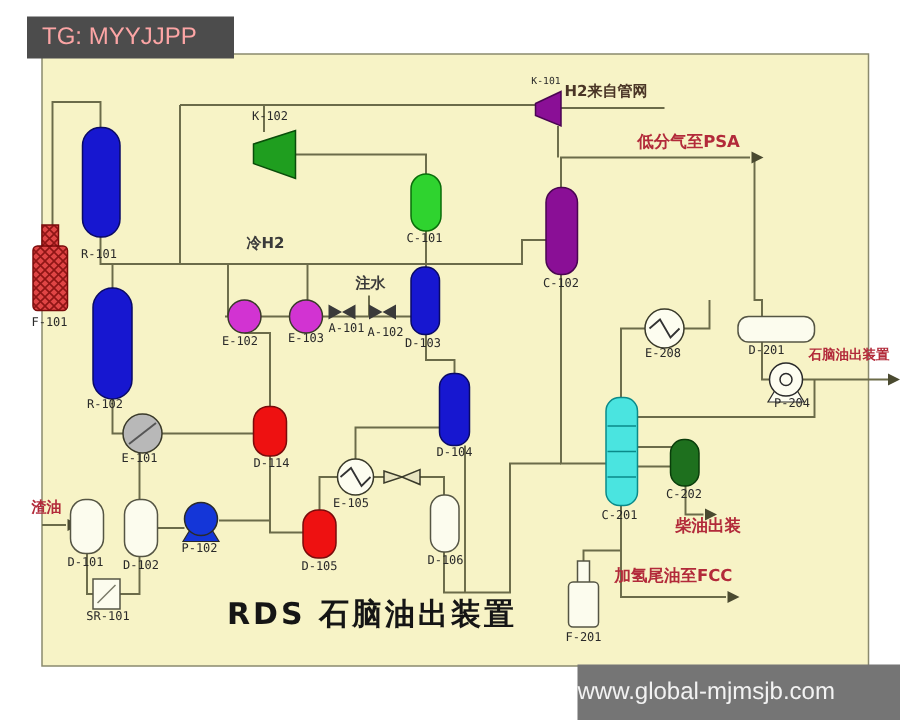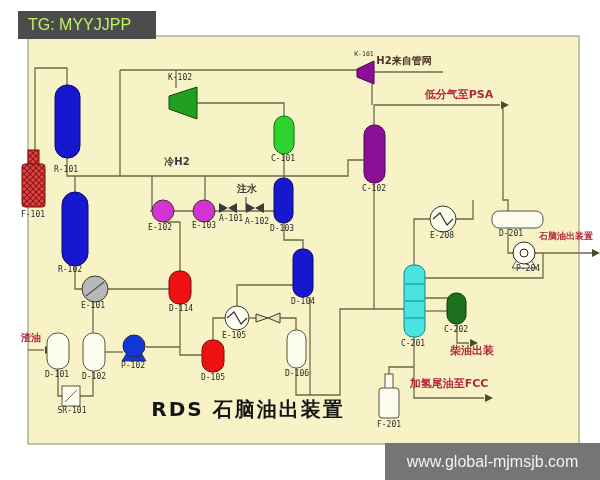--- a/index.html
+++ b/index.html
@@ -1,23 +1,23 @@
 <!DOCTYPE html>
 <html><head>
 <meta charset="utf-8">
 <style>
   html,body{margin:0;padding:0;background:#ffffff;}
   .stage{position:relative;width:600px;height:480px;background:#ffffff;overflow:hidden;
          font-family:"DejaVu Sans", sans-serif;}
   #pfd{position:absolute;left:0;top:0;}
   .wm-top{position:absolute;left:18px;top:11px;width:128px;height:28px;background:#4c4c4c;
-          color:#bef264;font-size:16px;line-height:28px;padding-left:10px;
+          color:#fca5a5;font-size:16px;line-height:28px;padding-left:10px;
           font-family:"Liberation Sans", sans-serif;}
   .wm-bottom{position:absolute;left:385px;top:443px;width:215px;height:37px;background:#757575;
-          color:#f2f2f2;font-size:16px;line-height:37px;text-align:center;
+          color:#f2f2f2;font-size:16px;line-height:37px;
           font-family:"Liberation Sans", sans-serif;}
   .pfd-title{position:absolute;left:148px;top:396px;width:200px;text-align:center;
           font-size:20px;font-weight:bold;color:#151515;letter-spacing:2px;
           font-family:"DejaVu Sans", sans-serif;}
 </style>
 </head>
 <body>
 
 <div class="stage">
   <svg id="pfd" width="600" height="480" viewBox="0 0 600 480">

